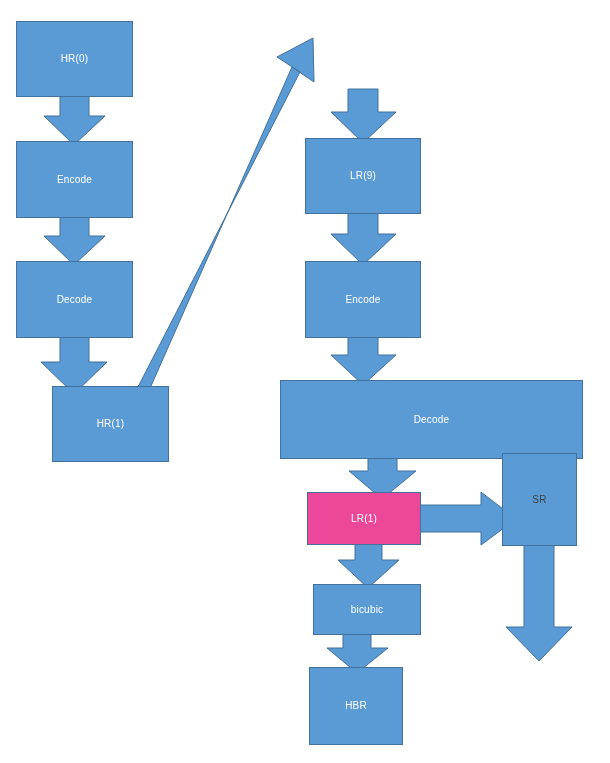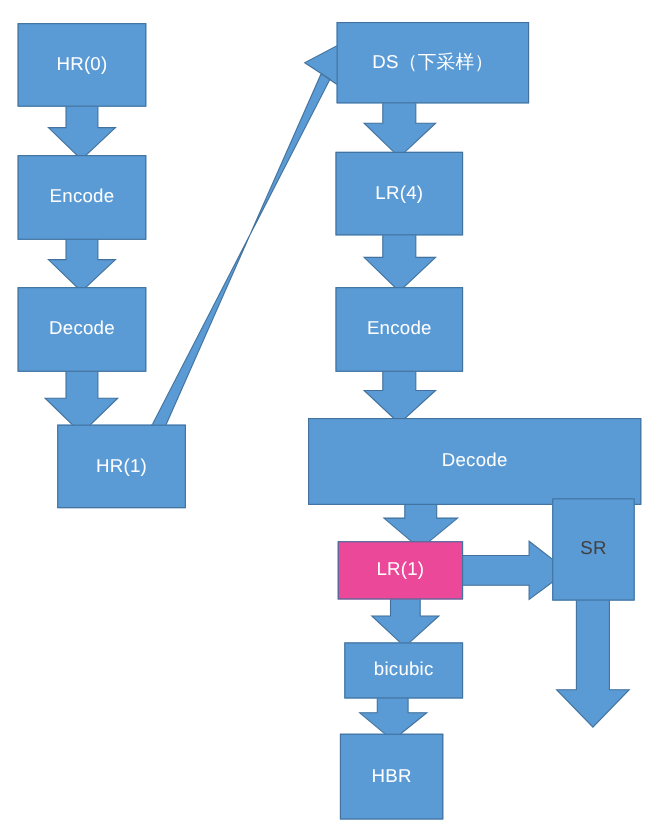--- a/index.html
+++ b/index.html
@@ -17,21 +17,21 @@
   }
   .node {
     position: absolute;
     box-sizing: border-box;
     background: #5B9BD5;
     border: 1px solid #41719C;
     color: #ffffff;
     display: flex;
     align-items: center;
     justify-content: center;
-    font-size: 17px;
+    font-size: 10px;
     font-weight: 400;
     line-height: 1.2;
     text-align: center;
     white-space: nowrap;
     letter-spacing: 0.2px;
   }
   .arrow-layer {
     position: absolute;
     left: 0;
     top: 0;
@@ -82,22 +82,21 @@
 
       <polygon class="arrow-shape" points="524,540 554,540 554,627 572,627 539,661 506,627 524,627" fill="#5B9BD5" stroke="#41719C"></polygon>
 
     </svg>
   </div>
 
   <div class="node" style="left: 16px; top: 21px; width: 117px; height: 76px; background: rgb(91, 155, 213); border-color: rgb(65, 113, 156); color: rgb(255, 255, 255);">HR(0)</div>
   <div class="node" style="left: 16px; top: 141px; width: 117px; height: 77px; background: rgb(91, 155, 213); border-color: rgb(65, 113, 156); color: rgb(255, 255, 255);">Encode</div>
   <div class="node" style="left: 16px; top: 261px; width: 117px; height: 77px; background: rgb(91, 155, 213); border-color: rgb(65, 113, 156); color: rgb(255, 255, 255);">Decode</div>
   <div class="node" style="left: 16px; top: 386px; width: 117px; height: 76px; background: rgb(91, 155, 213); border-color: rgb(65, 113, 156); color: rgb(255, 255, 255); margin-left: 36px;">HR(1)</div>
-  <div class="node" style="left: 306px; top: 20px; width: 175px; height: 74px; background: rgb(91, 155, 213); border-color: rgb(65, 113, 156); color: rgb(255, 255, 255);">DS（下采样）</div>
-  <div class="node" style="left: 305px; top: 138px; width: 116px; height: 76px; background: rgb(91, 155, 213); border-color: rgb(65, 113, 156); color: rgb(255, 255, 255);">LR(4)</div>
+  <div class="node" style="left: 305px; top: 138px; width: 116px; height: 76px; background: rgb(91, 155, 213); border-color: rgb(65, 113, 156); color: rgb(255, 255, 255);">LR(9)</div>
   <div class="node" style="left: 305px; top: 261px; width: 116px; height: 77px; background: rgb(91, 155, 213); border-color: rgb(65, 113, 156); color: rgb(255, 255, 255);">Encode</div>
   <div class="node" style="left: 280px; top: 380px; width: 303px; height: 79px; background: rgb(91, 155, 213); border-color: rgb(65, 113, 156); color: rgb(255, 255, 255);">Decode</div>
   <div class="node" style="left: 502px; top: 453px; width: 75px; height: 93px; background: rgb(91, 155, 213); border-color: rgb(65, 113, 156); color: #404040;">SR</div>
   <div class="node" style="left: 307px; top: 492px; width: 114px; height: 53px; background: #ec4899; border-color: rgb(65, 113, 156); color: rgb(255, 255, 255);">LR(1)</div>
   <div class="node" style="left: 309px; top: 667px; width: 94px; height: 78px; background: rgb(91, 155, 213); border-color: rgb(65, 113, 156); color: rgb(255, 255, 255);">HBR</div>
   <div class="node" style="left: 313px; top: 584px; width: 108px; height: 51px; background: rgb(91, 155, 213); border-color: rgb(65, 113, 156); color: rgb(255, 255, 255);">bicubic</div>
 
 </div>
 
 </body></html>

